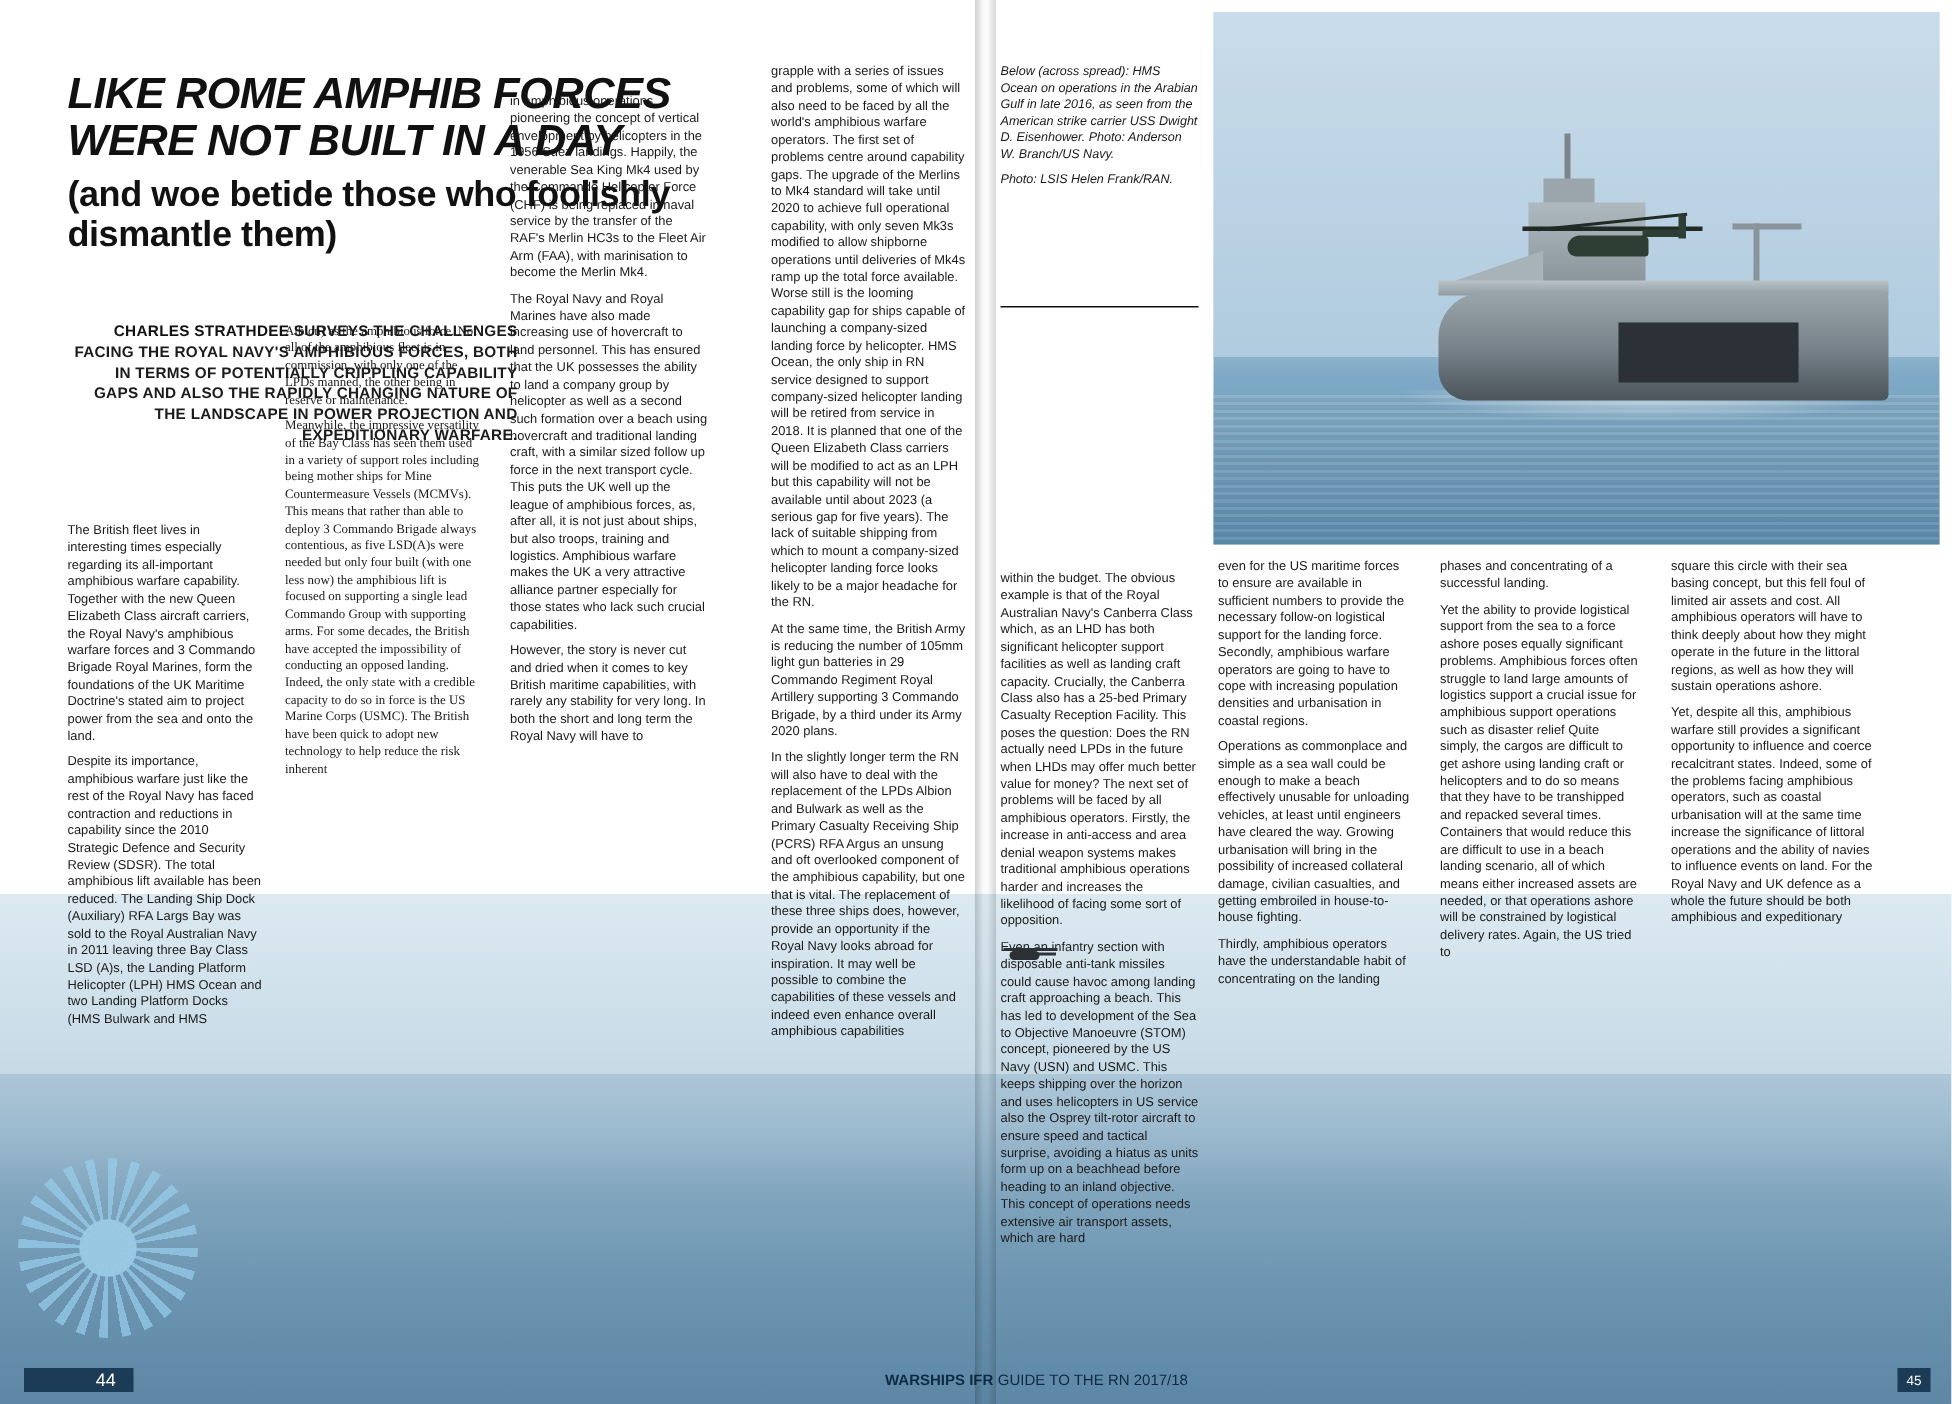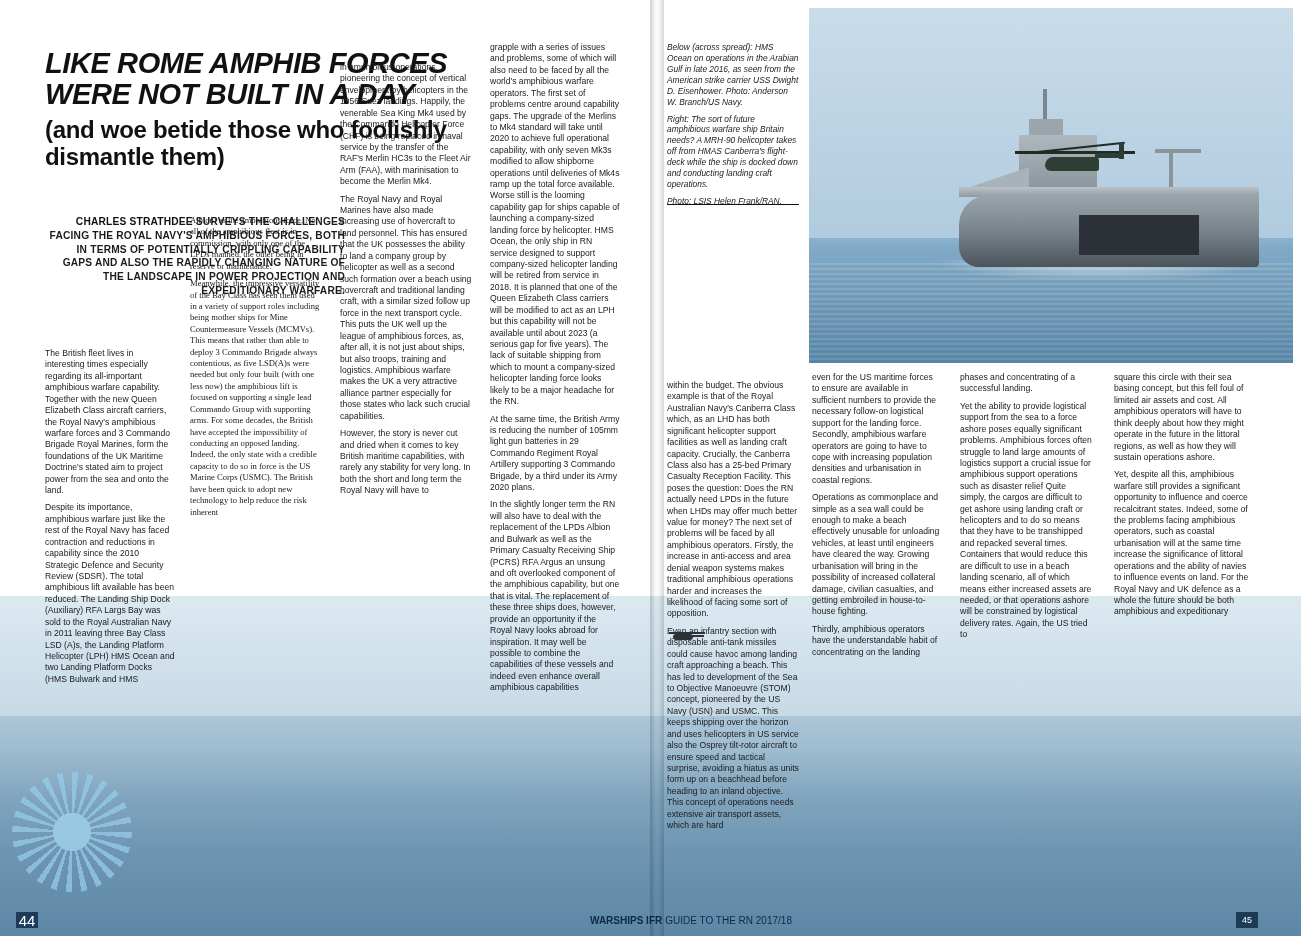--- a/index.html
+++ b/index.html
@@ -134,45 +134,45 @@
   }
   .standfirst .byline{color:#111;}
 
   .col{
     position:absolute;font-size:8.6px;line-height:1.33;color:#1a1a1a;text-align:left;
   }
   .col p{margin:0 0 6px 0;}
   .c1{left:45px;top:348px;width:130px;}
   .c2{left:190px;top:215px;width:130px;font-family:Liberation Serif, serif;}
   .c3{left:340px;top:42px;width:132px;margin-top:20px;}
-  .c4{left:490px;top:42px;width:130px;}
+  .c4{left:514px;top:42px;width:130px;}
 
   .r1{left:667px;top:380px;width:132px;}
   .r2{left:812px;top:372px;width:130px;}
   .r3{left:960px;top:372px;width:132px;}
   .r4{left:1114px;top:372px;width:140px;}
   .rcap{left:667px;top:42px;width:132px;}
 
   .caption{
     font-size:8.4px;line-height:1.3;font-style:italic;color:#1b1b1b;
   }
   .cap-rule{
     position:absolute;left:667px;top:204px;width:132px;height:1px;background:#111;
   }
 
   
   .footer-bar{
     position:absolute;left:0;top:908px;width:1301px;height:28px;z-index:35;
   }
   .folio-l{
-    position:absolute;left:16px;top:912px;width:22px;height:16px;background:#1b3b57;color:#fff;
-    font-size:15px;display:flex;align-items:center;justify-content:center;z-index:36;
+    position:absolute;left:16px;top:912px;width:37px;height:16px;background:#1b3b57;color:#fff;
+    font-size:12px;display:flex;align-items:center;justify-content:center;z-index:36;padding-left:36px;
   }
   .folio-r{
-    position:absolute;left:1236px;top:912px;width:22px;height:16px;background:#1b3b57;color:#fff;
+    position:absolute;left:1265px;top:912px;width:22px;height:16px;background:#1b3b57;color:#fff;
     font-size:9px;display:flex;align-items:center;justify-content:center;z-index:36;
   }
   .footer-title{
     position:absolute;left:590px;top:912px;width:240px;height:16px;z-index:36;
     font-size:10px;font-weight:bold;color:#0d2b45;display:flex;align-items:center;
   }
   .footer-title .wt{color:#0d2b45;}
   .footer-title .gt{color:#0d2b45;font-weight:normal;margin-left:3px;}
 </style>
 </head>
@@ -242,21 +242,20 @@
   </div>
 
   <div class="col c4">
     <p>grapple with a series of issues and problems, some of which will also need to be faced by all the world's amphibious warfare operators. The first set of problems centre around capability gaps. The upgrade of the Merlins to Mk4 standard will take until 2020 to achieve full operational capability, with only seven Mk3s modified to allow shipborne operations until deliveries of Mk4s ramp up the total force available. Worse still is the looming capability gap for ships capable of launching a company-sized landing force by helicopter. HMS Ocean, the only ship in RN service designed to support company-sized helicopter landing will be retired from service in 2018. It is planned that one of the Queen Elizabeth Class carriers will be modified to act as an LPH but this capability will not be available until about 2023 (a serious gap for five years). The lack of suitable shipping from which to mount a company-sized helicopter landing force looks likely to be a major headache for the RN.</p>
     <p>At the same time, the British Army is reducing the number of 105mm light gun batteries in 29 Commando Regiment Royal Artillery supporting 3 Commando Brigade, by a third under its Army 2020 plans.</p>
     <p>In the slightly longer term the RN will also have to deal with the replacement of the LPDs Albion and Bulwark as well as the Primary Casualty Receiving Ship (PCRS) RFA Argus  an unsung and oft overlooked component of the amphibious capability, but one that is vital. The replacement of these three ships does, however, provide an opportunity if the Royal Navy looks abroad for inspiration. It may well be possible to combine the capabilities of these vessels and indeed even enhance overall amphibious capabilities</p>
   </div>
 
   <div class="col rcap">
     <p class="caption">Below (across spread): HMS Ocean on operations in the Arabian Gulf in late 2016, as seen from the American strike carrier USS Dwight D. Eisenhower. Photo: Anderson W. Branch/US Navy.</p>
-    <p class="caption">Right: The sort of future amphibious warfare ship Britain needs? A MRH-90 helicopter takes off from HMAS Canberra's flight-deck while the ship is docked down and conducting landing craft operations.</p>
     <p class="caption">Photo: LSIS Helen Frank/RAN.</p>
   </div>
   <div class="cap-rule"></div>
 
   <div class="col r1">
     <p>within the budget. The obvious example is that of the Royal Australian Navy's Canberra Class which, as an LHD has both significant helicopter support facilities as well as landing craft capacity. Crucially, the Canberra Class also has a 25-bed Primary Casualty Reception Facility. This poses the question: Does the RN actually need LPDs in the future when LHDs may offer much better value for money? The next set of problems will be faced by all amphibious operators. Firstly, the increase in anti-access and area denial weapon systems makes traditional amphibious operations harder and increases the likelihood of facing some sort of opposition.</p>
     <p>Even an infantry section with disposable anti-tank missiles could cause havoc among landing craft approaching a beach. This has led to development of the Sea to Objective Manoeuvre (STOM) concept, pioneered by the US Navy (USN) and USMC. This keeps shipping over the horizon and uses helicopters  in US service also the Osprey tilt-rotor aircraft  to ensure speed and tactical surprise, avoiding a hiatus as units form up on a beachhead before heading to an inland objective. This concept of operations needs extensive air transport assets, which are hard</p>
   </div>
   <div class="col r2">
     <p>even for the US maritime forces to ensure are available in sufficient numbers to provide the necessary follow-on logistical support for the landing force. Secondly, amphibious warfare operators are going to have to cope with increasing population densities and urbanisation in coastal regions.</p>

